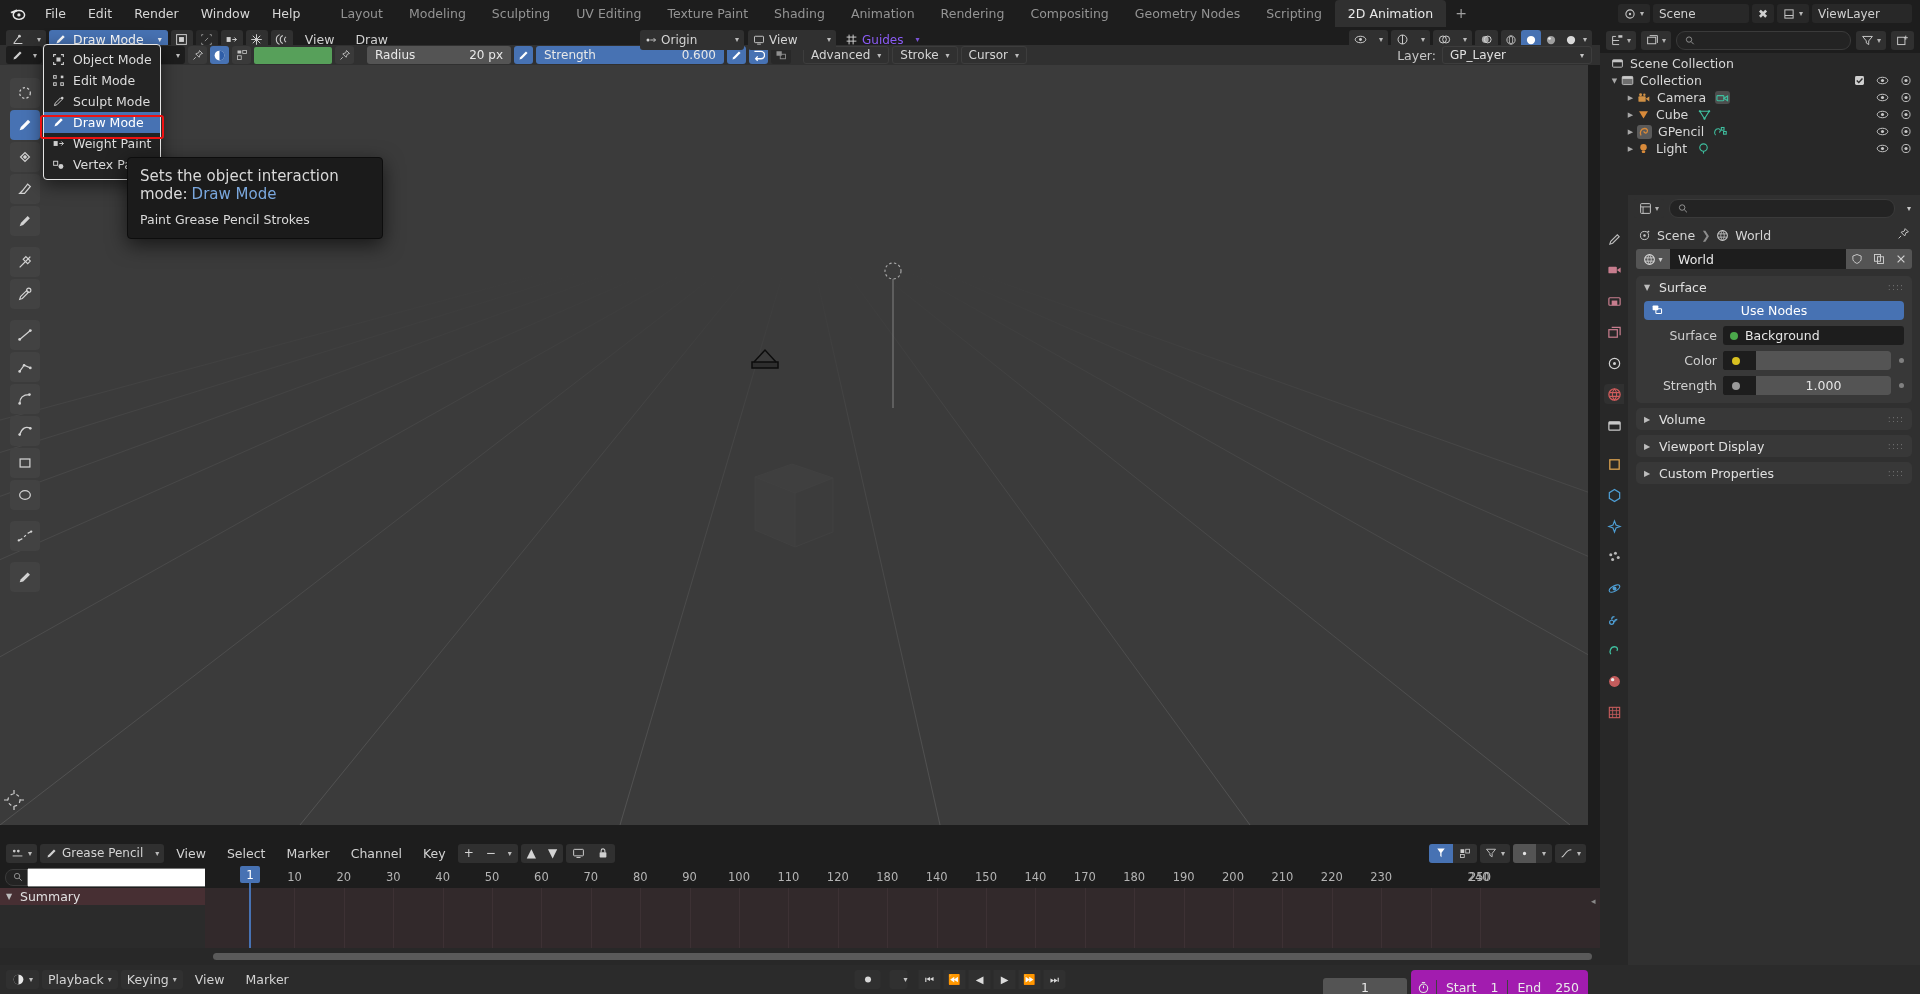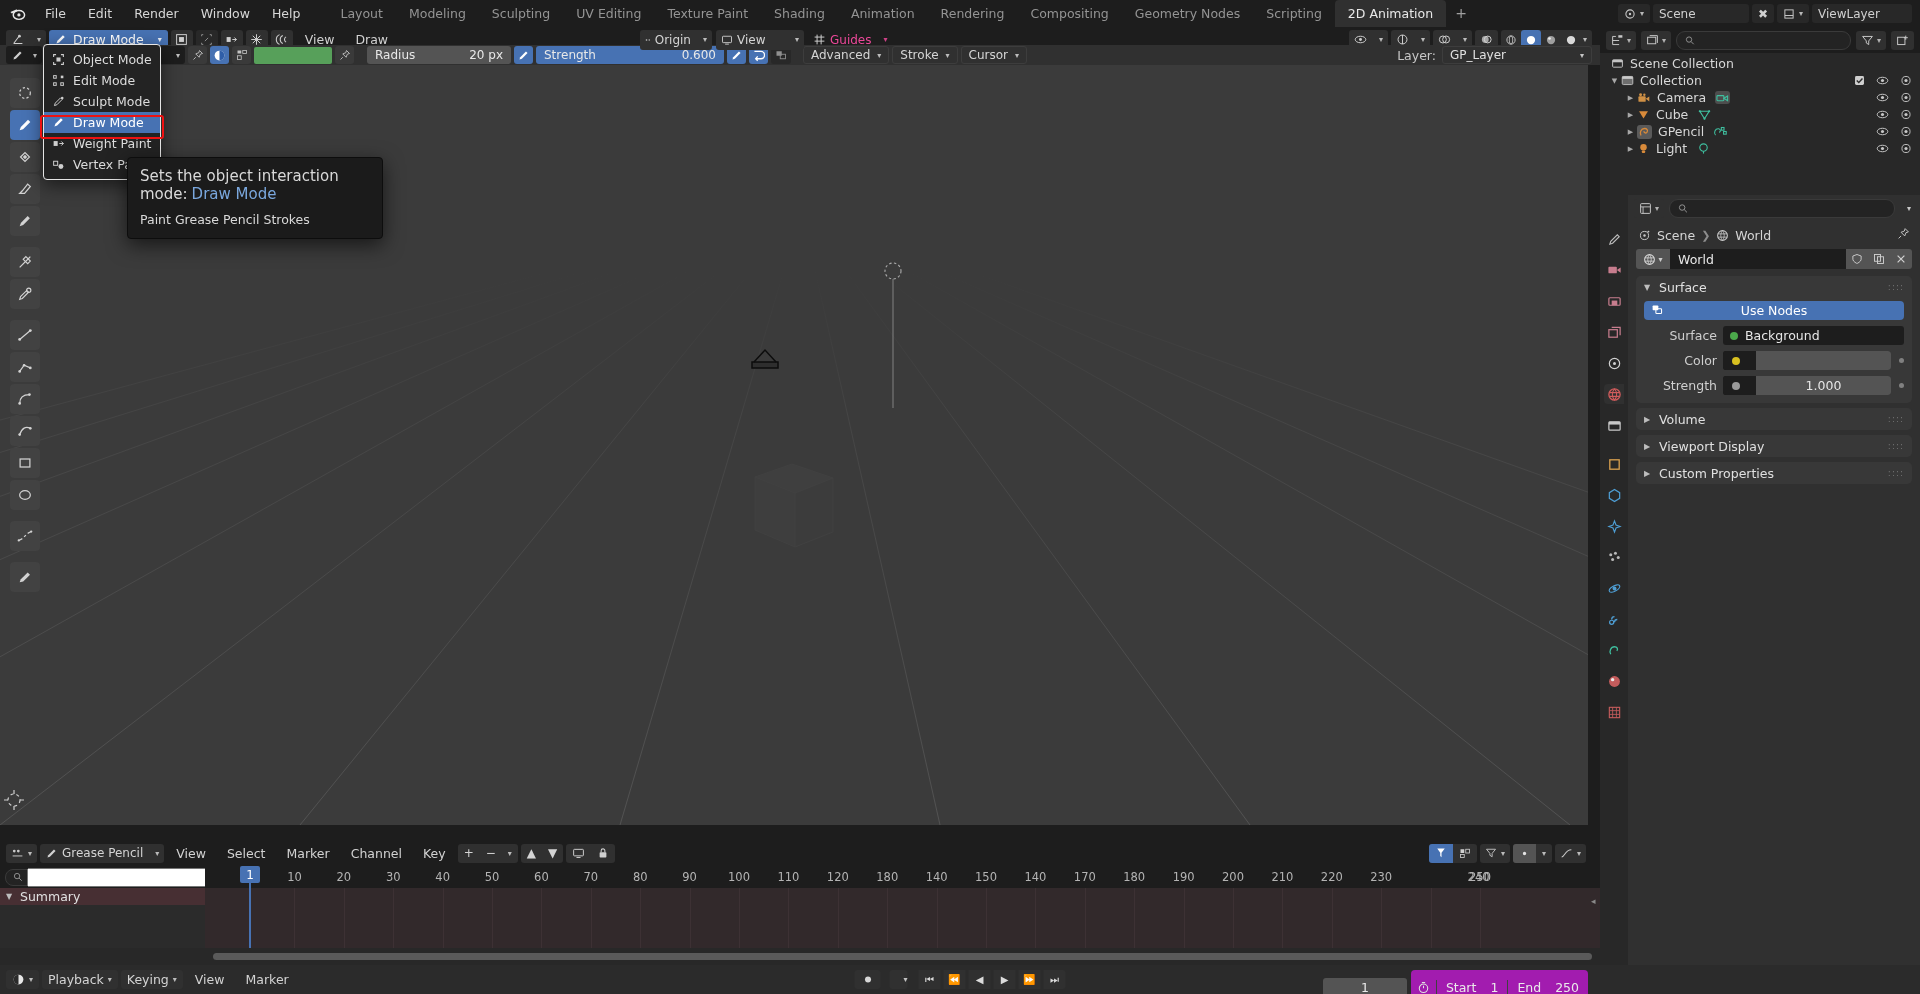--- a/index.html
+++ b/index.html
@@ -497,37 +497,37 @@
     <div class="layer-wrap">
       <span style="color:#c7c7c7;font-size:12.5px">Layer:</span>
       <div class="layer-field">
         <span>GP_Layer</span>
         <span class="chev">▾</span>
       </div>
     </div>
   </div>
 
   <div style="position:absolute;left:640px;top:28px;height:23px;display:flex;align-items:center;gap:4px;z-index:3">
-    <div class="hdr-btn" style="width:72px">
+    <div class="hdr-btn" style="width:104px">
       <svg width="12" height="12" viewBox="0 0 16 16">
           <circle cx="4" cy="8" r="2" fill="#cfcfcf"></circle>
           <path d="M7 8 H14 M11.5 5.5 L14 8 L11.5 10.5" stroke="#cfcfcf" stroke-width="1.2" fill="none"></path>
         </svg>
       <span>Origin</span>
         <span class="chev">▾</span>
     </div>
     <div class="hdr-btn" style="width:88px">
       <svg width="12" height="12" viewBox="0 0 16 16">
           <rect x="2" y="3" width="12" height="8.5" rx="1" fill="none" stroke="#cfcfcf" stroke-width="1.2"></rect>
           <path d="M5.5 13.5 H10.5" stroke="#cfcfcf" stroke-width="1.2"></path>
         </svg>
       <span>View</span>
         <span class="chev">▾</span>
     </div>
-    <div class="hdr-btn flat" style="color:#ec4899">
+    <div class="hdr-btn flat" style="color:#8b5cf6">
       <svg width="13" height="13" viewBox="0 0 16 16">
           <path d="M5 2 V14 M10 2 V14 M2 5 H14 M2 10 H14" stroke="#cfcfcf" stroke-width="1.2"></path>
         </svg>
       <span>Guides</span>
         <span class="chev">▾</span>
     </div>
   </div>
 
   <div class="viewport">
     <svg class="grid-svg" width="1588" height="760">

